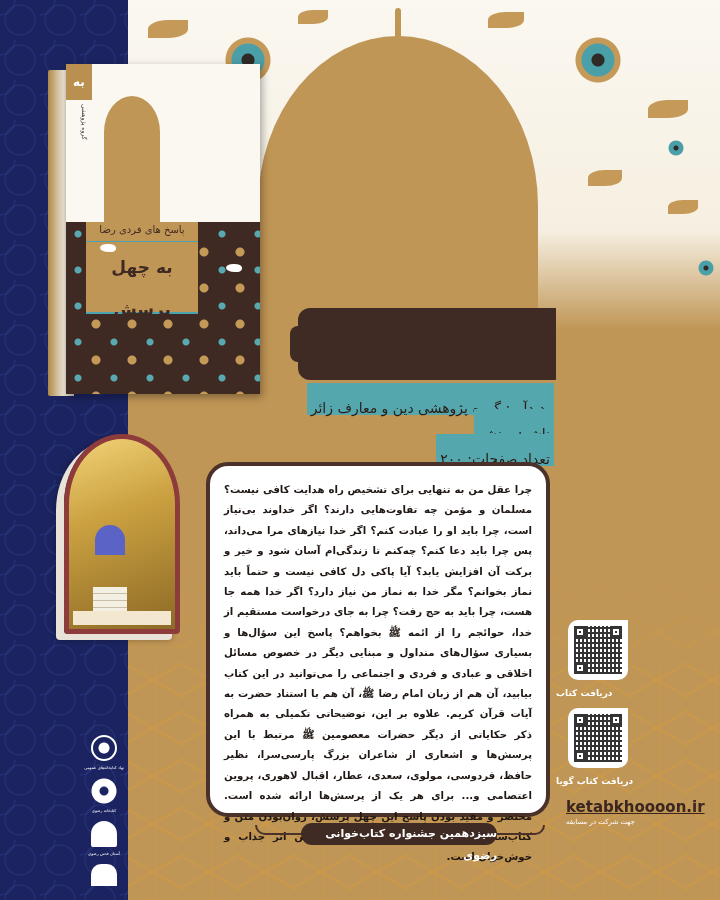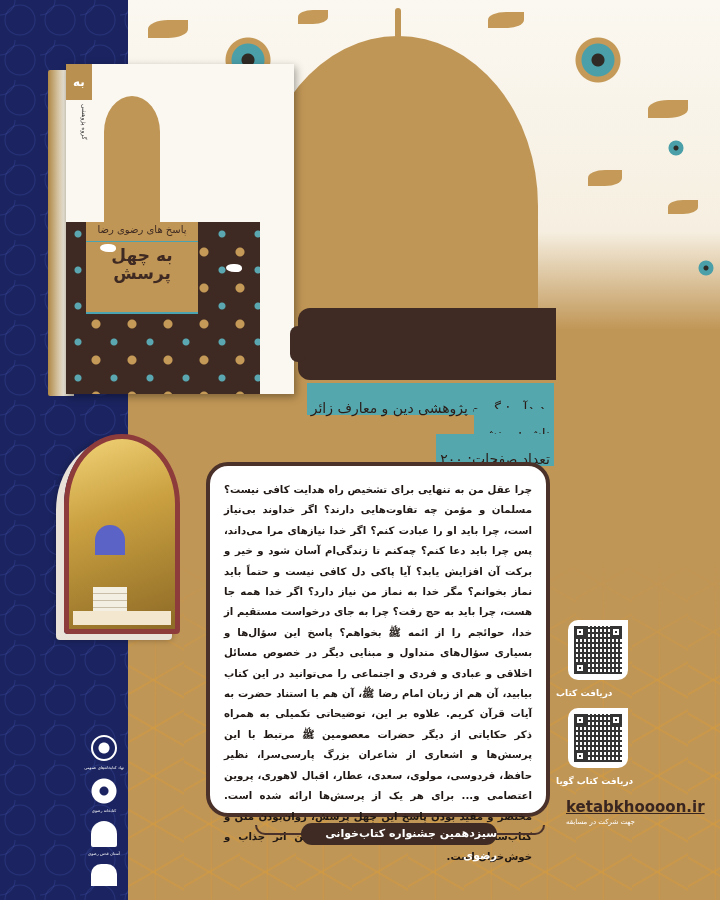--- a/index.html
+++ b/index.html
@@ -57,21 +57,21 @@
     
     .book {
       position: absolute; left: 48px; top: 64px; width: 212px; height: 330px;
     }
     .book-spine {
       position: absolute; left: 0; top: 6px; width: 26px; height: 326px;
       background: linear-gradient(to right, #b08846, #e9e3d4 60%, #cfc8b6);
       border-radius: 2px 0 0 2px;
     }
     .book-cover {
-      position: absolute; left: 18px; top: 0; width: 228px; height: 330px;
+      position: absolute; left: 18px; top: 0; width: 194px; height: 330px;
       background: #fbf8f2; box-shadow: 2px 3px 8px rgba(0,0,0,0.35);
       overflow: hidden;
     }
     .book-logo-tab {
       position: absolute; left: 0; top: 0; width: 26px; height: 36px; background: #b9904f;
       color: #fff; font-size: 12px; text-align: center; line-height: 36px; font-weight: bold;
     }
     .book-author {
       position: absolute; left: 2px; top: 40px; width: 20px; font-size: 6px; color: #333;
       writing-mode: vertical-rl;
@@ -92,21 +92,21 @@
       position: absolute; left: 20px; top: 158px; width: 112px; height: 92px;
       background: #c09656; border-bottom: 2px solid #4aa3b0;
     }
     .book-title-1 {
       position: absolute; left: 20px; top: 160px; width: 112px; height: 18px;
       direction: rtl; text-align: center; font-size: 10px; color: #3e2a22;
       border-bottom: 1px solid #4aa3b0;
     }
     .book-title-2 {
       position: absolute; left: 20px; top: 182px; width: 112px;
-      direction: rtl; text-align: center; font-size: 17px; font-weight: bold; color: #3e2a22; line-height: 18px;
+      direction: rtl; text-align: center; font-size: 17px; font-weight: bold; color: #3e2a22; line-height: 42px;
     }
     .bird { position: absolute; width: 16px; height: 8px; background: #fff; border-radius: 50% 50% 40% 60%; }
 
     
     .niche {
       position: absolute; left: 64px; top: 434px; width: 116px; height: 200px;
       background: linear-gradient(160deg, #f1d377 0%, #caa040 40%, #8d6a26 100%);
       border: 5px solid #8e3b3b; border-radius: 58px 58px 4px 4px / 70px 70px 4px 4px;
       box-shadow: -8px 6px 0 #e8e2d8, -8px 6px 6px rgba(0,0,0,0.3);
     }
@@ -217,21 +217,21 @@
   </div>
 
   <div class="book">
     <div class="book-spine"></div>
     <div class="book-cover">
       <div class="book-arch"></div>
       <div class="book-bottom"></div>
       <div class="book-title-box"></div>
       <div class="book-logo-tab">به</div>
       <div class="book-author">گروه پژوهشی</div>
-      <div class="book-title-1">پاسخ های رضوی رضا</div>
+      <div class="book-title-1">پاسخ های فردی رضا</div>
       <div class="book-title-2">
         <div>به چهل پرسش</div>
       </div>
       <div class="bird" style="left:34px;top:180px;"></div>
       <div class="bird" style="left:160px;top:200px;"></div>
     </div>
   </div>
 
   <div class="niche">
     <div class="niche-window"></div>

